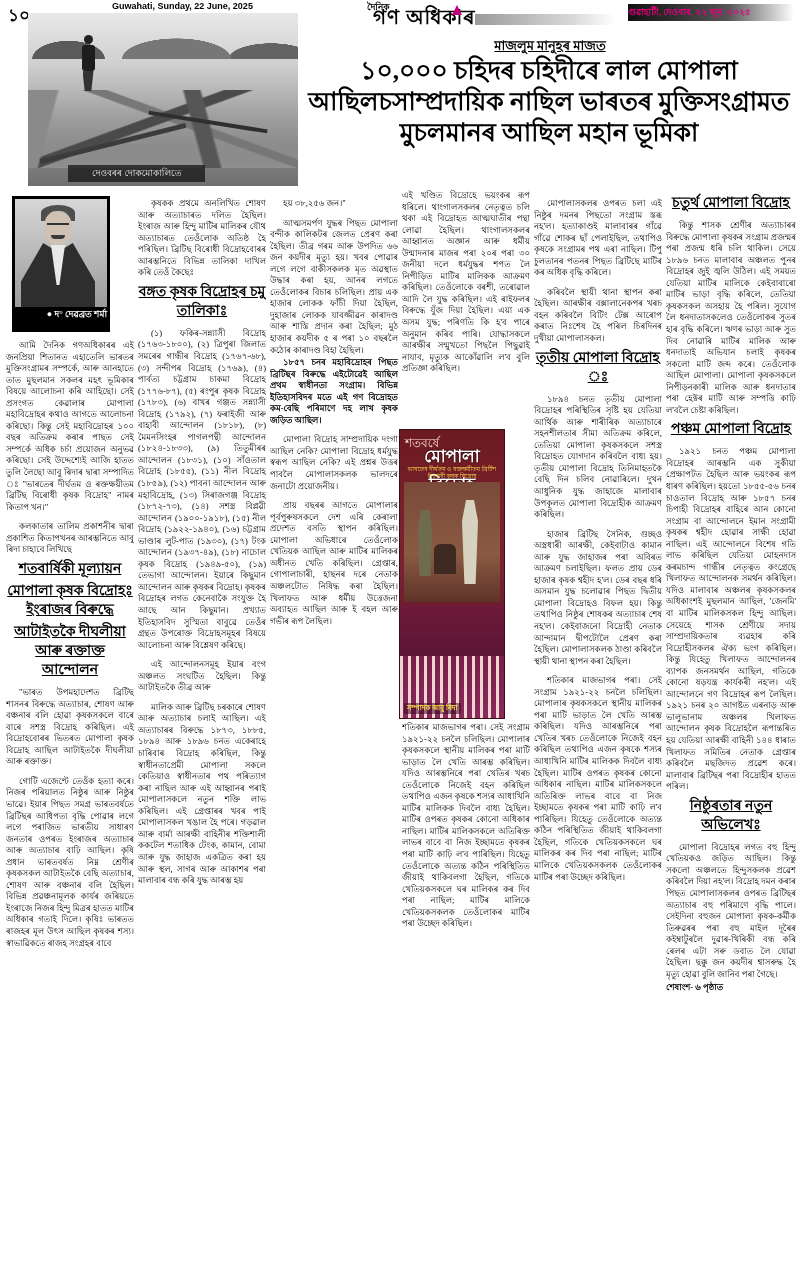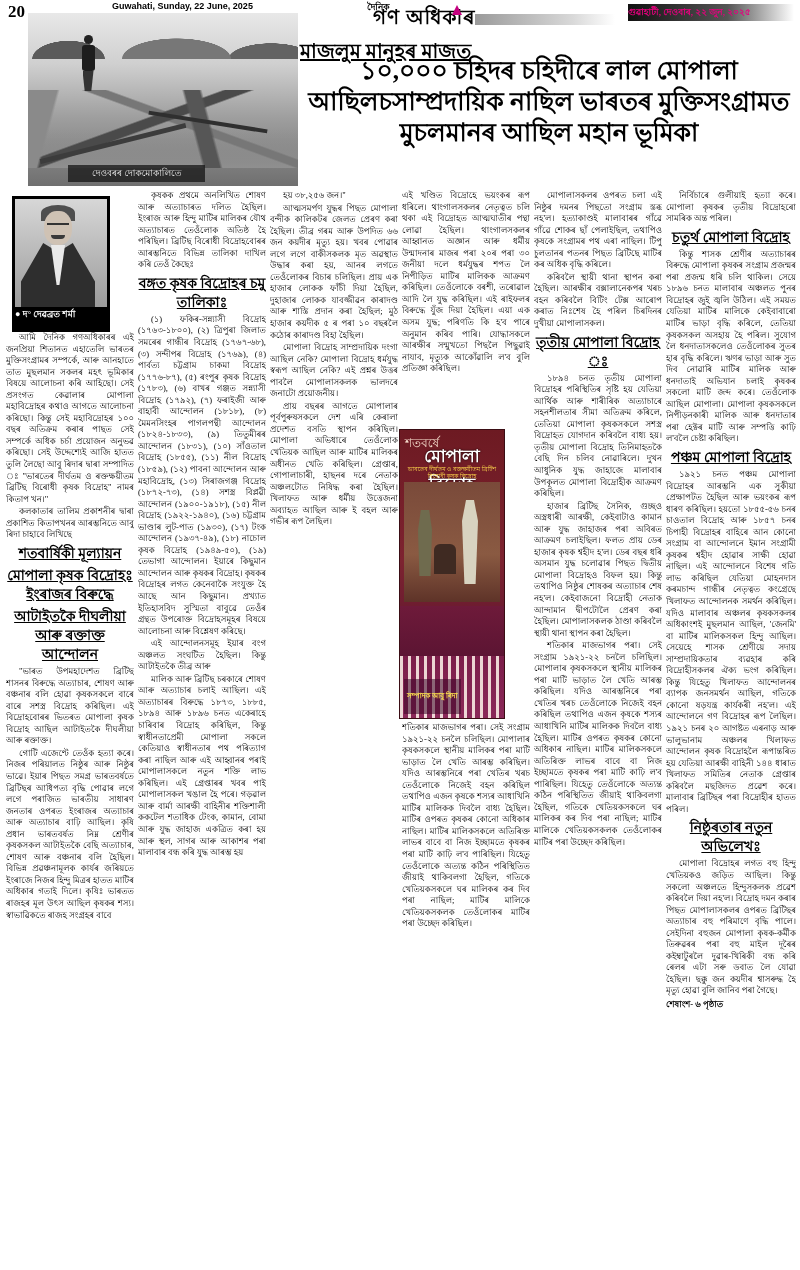--- a/index.html
+++ b/index.html
@@ -33,33 +33,33 @@
     linear-gradient(20deg,transparent 55%,#777 56%,#777 60%,transparent 61%),
     linear-gradient(180deg,transparent 50%,#8f8f8f 100%);}
   .lead-photo .beam1{position:absolute;left:10px;bottom:40px;width:150px;height:5px;background:#3c3c3c;transform:rotate(-14deg);}
   .lead-photo .beam2{position:absolute;left:120px;bottom:62px;width:120px;height:4px;background:#2f2f2f;transform:rotate(9deg);}
   .lead-photo .person{position:absolute;left:52px;top:22px;width:16px;height:58px;}
   .lead-photo .person .ph{width:9px;height:9px;border-radius:50%;background:#222;margin:0 auto;}
   .lead-photo .person .pb{width:13px;height:26px;background:#1d1d1d;margin:1px auto 0;border-radius:3px;}
   .lead-photo .person .pl{width:11px;height:20px;background:#333;margin:0 auto;clip-path:polygon(0 0,100% 0,80% 100%,20% 100%);}
   .lead-photo .caption{position:absolute;left:40px;bottom:4px;padding:1px 24px;background:rgba(20,20,20,.75);color:#f2f2f2;font-size:9px;white-space:nowrap;}
   
-  .kicker{position:absolute;left:300px;top:36px;width:500px;font-size:20px;font-weight:bold;text-decoration:underline;}
+  .kicker{position:absolute;left:300px;top:36px;width:500px;text-align:center;font-size:13px;font-weight:bold;text-decoration:underline;}
   .headline{position:absolute;left:298px;top:56px;width:502px;text-align:center;font-weight:bold;font-size:25px;line-height:1.23;}
   .headline span{display:block;}
   
   .author-box{position:absolute;left:12px;top:196px;width:92px;height:130px;background:#000;padding:3px;}
   .author-photo{position:relative;width:100%;height:108px;background:linear-gradient(180deg,#d7d7d7,#9b9b9b);overflow:hidden;}
   .author-photo .hair{position:absolute;left:26px;top:6px;width:34px;height:16px;border-radius:50% 50% 0 0;background:#4e4e4e;}
   .author-photo .face{position:absolute;left:29px;top:12px;width:28px;height:34px;border-radius:45%;background:#cfc2b4;}
   .author-photo .glasses{position:absolute;left:32px;top:24px;width:22px;height:5px;border-top:2px solid #333;}
   .author-photo .mustache{position:absolute;left:36px;top:36px;width:14px;height:4px;border-radius:0 0 6px 6px;background:#3a3a3a;}
   .author-photo .blazer{position:absolute;left:6px;top:44px;width:74px;height:64px;background:#2e2e2e;clip-path:polygon(30% 0,50% 14%,70% 0,100% 60%,100% 100%,0 100%,0 60%);}
   .author-photo .shirt{position:absolute;left:36px;top:46px;width:14px;height:40px;background:#e9e9e9;clip-path:polygon(0 0,100% 0,60% 100%,40% 100%);}
-  .author-name{height:15px;color:#fff;font-size:9px;font-weight:bold;text-align:left;line-height:15px;white-space:nowrap;}
+  .author-name{height:15px;color:#fff;font-size:9px;font-weight:bold;text-align:right;line-height:15px;white-space:nowrap;}
   
   .book-cover{position:absolute;left:400px;top:430px;width:104px;height:288px;background:linear-gradient(180deg,#6d1a22 0%,#7d2330 45%,#5c1530 80%,#4a1038 100%);box-shadow:0 0 0 1px #3a0d14;overflow:hidden;color:#fff;}
   .book-cover .bc-top{position:absolute;left:5px;top:4px;font-size:12px;color:#f3d9c9;}
   .book-cover .bc-title{position:absolute;left:0px;top:13px;width:100%;text-align:center;font-size:17px;font-weight:bold;color:#fff;text-shadow:0 0 2px #000;}
   .book-cover .bc-sub{position:absolute;left:2px;top:36px;width:100px;font-size:6px;color:#ffd84d;text-align:center;line-height:1.2;}
   .book-cover .bc-photo{position:absolute;left:4px;top:52px;width:96px;height:120px;background:linear-gradient(180deg,#7a4a3a,#8a5a42 60%,#5e3328);}
   .bc-photo .soldier1{position:absolute;left:14px;top:28px;width:14px;height:66px;background:#6f6b4e;clip-path:polygon(20% 0,80% 0,100% 30%,90% 100%,10% 100%,0 30%);}
   .bc-photo .soldier1 .hat{position:absolute;left:-2px;top:-8px;width:18px;height:8px;border-radius:50% 50% 0 0;background:#8a8562;}
   .bc-photo .soldier2{position:absolute;left:58px;top:18px;width:16px;height:84px;background:#d8d3c0;clip-path:polygon(25% 0,75% 0,100% 25%,85% 100%,15% 100%,0 25%);}
   .bc-photo .soldier2 .hat{position:absolute;left:-3px;top:-9px;width:22px;height:9px;border-radius:50% 50% 0 0;background:#b9ab7e;}
@@ -67,39 +67,39 @@
   .book-cover .bc-arches{position:absolute;left:0;top:176px;width:104px;height:64px;background:
      radial-gradient(13px 22px at 10% 100%,#2a0b20 60%,transparent 61%),
      radial-gradient(13px 22px at 30% 100%,#2a0b20 60%,transparent 61%),
      radial-gradient(13px 22px at 50% 100%,#2a0b20 60%,transparent 61%),
      radial-gradient(13px 22px at 70% 100%,#2a0b20 60%,transparent 61%),
      radial-gradient(13px 22px at 90% 100%,#2a0b20 60%,transparent 61%),
      linear-gradient(180deg,#6e1a3a,#571331);}
   .book-cover .bc-prisoners{position:absolute;left:0;top:226px;width:104px;height:62px;background:
      repeating-linear-gradient(90deg,rgba(255,245,235,.85) 0 3px,rgba(120,20,70,.15) 3px 8px),
      linear-gradient(180deg,#7c1f4a,#8e2c5c);}
-  .book-cover .bc-credit{position:absolute;left:4px;bottom:4px;font-size:7px;color:#ffe34d;font-weight:bold;line-height:1.25;z-index:3;background:rgba(60,8,40,.55);padding:13px 3px;margin-top:20px;}
+  .book-cover .bc-credit{position:absolute;left:4px;bottom:4px;font-size:7px;color:#ffe34d;font-weight:bold;line-height:1.25;z-index:3;background:rgba(60,8,40,.55);padding:1px 3px;margin-top:20px;}
   
   .col{position:absolute;top:190px;bottom:4px;width:128px;font-size:8.5px;line-height:1.36;text-align:justify;overflow:hidden;}
-  .col .p{text-indent:13px;margin:0 0 1px 0;}
+  .col .p{text-indent:13px;margin:8px 0 1px 0;}
   .col .pb{text-indent:13px;margin:0 0 1px 0;font-weight:bold;}
   .col .h{font-weight:bold;text-align:center;margin:3px 0 2px 0;font-size:14px;text-decoration:underline;}
   .col .end{font-weight:bold;margin-top:2px;}
   #col1{left:6px;top:332px;}
   #col2{left:138px;}
   #col3{left:270px;}
   #col4a{position:absolute;left:402px;top:190px;width:128px;height:238px;font-size:8.5px;line-height:1.36;text-align:justify;overflow:hidden;}
   #col4b{position:absolute;left:402px;top:722px;bottom:4px;width:128px;font-size:8.5px;line-height:1.36;text-align:justify;overflow:hidden;}
   #col5{left:534px;}
   #col6{left:666px;width:130px;}
 </style>
 </head>
 <body>
 
-<div class="pageno">20</div>
+<div class="pageno">১০</div>
 
 <div class="lead-photo">
   <div class="treeline"></div>
   <div class="rubble"></div>
   <div class="beam1"></div>
   <div class="beam2"></div>
   <div class="person">
     <div class="ph"></div>
       <div class="pb"></div>
       <div class="pl"></div>
@@ -152,20 +152,21 @@
 <div class="col" id="col2">
     <div class="p">কৃষকক প্ৰথমে অনলিখিত শোষণ আৰু অত্যাচাৰত দলিত হৈছিল। ইংৰাজ আৰু হিন্দু মাটিৰ মালিকৰ যৌথ অত্যাচাৰত তেওঁলোক অতিষ্ঠ হৈ পৰিছিল। ব্ৰিটিছ বিৰোধী বিদ্ৰোহবোৰৰ আৰম্ভনিতে বিভিন্ন তালিকা দাখিল কৰি তেওঁ কৈছেঃ</div>
     <div class="h">বঙ্গত কৃষক বিদ্ৰোহৰ চমু তালিকাঃ</div>
     <div class="p">(১) ফকিৰ-সন্ন্যাসী বিদ্ৰোহ (১৭৬৩-১৮০০), (২) ত্ৰিপুৰা জিলাত সমৰেৰ গান্ধীৰ বিদ্ৰোহ (১৭৬৭-৬৮), (৩) সন্দীপৰ বিদ্ৰোহ (১৭৬৯), (৪) পাৰ্বত্য চট্টগ্ৰাম চাকমা বিদ্ৰোহ (১৭৭৬-৮৭), (৫) ৰংপুৰ কৃষক বিদ্ৰোহ (১৭৮৩), (৬) বাখৰ গঞ্জত সন্ন্যাসী বিদ্ৰোহ (১৭৯২), (৭) ফৰাইজী আৰু বাহাবী আন্দোলন (১৮১৮), (৮) মৈমনসিংহৰ পাগলপন্থী আন্দোলন (১৮২৪-১৮৩৩), (৯) তিতুমীৰৰ আন্দোলন (১৮৩১), (১০) সাঁওতাল বিদ্ৰোহ (১৮৫৫), (১১) নীল বিদ্ৰোহ (১৮৫৯), (১২) পাবনা আন্দোলন আৰু মহাবিদ্ৰোহ, (১৩) সিৰাজগঞ্জ বিদ্ৰোহ (১৮৭২-৭৩), (১৪) সশস্ত্ৰ বিপ্লৱী আন্দোলন (১৯০০-১৯১৮), (১৫) নীল বিদ্ৰোহ (১৯২২-১৯৪০), (১৬) চট্টগ্ৰাম ভাণ্ডাৰ লুট-পাত (১৯৩০), (১৭) টংক আন্দোলন (১৯৩৭-৪৯), (১৮) নাচোল কৃষক বিদ্ৰোহ (১৯৪৯-৫০), (১৯) তেভাগা আন্দোলন। ইয়াৰে কিছুমান আন্দোলন আৰু কৃষকৰ বিদ্ৰোহ। কৃষকৰ বিদ্ৰোহৰ লগত কেনেবাকৈ সংযুক্ত হৈ আছে আন কিছুমান। প্ৰখ্যাত ইতিহাসবিদ সুস্মিতা বাবুৱে তেওঁৰ গ্ৰন্থত উপৰোক্ত বিদ্ৰোহসমূহৰ বিষয়ে আলোচনা আৰু বিশ্লেষণ কৰিছে।</div>
     <div class="p">এই আন্দোলনসমূহ ইয়াৰ বংগ অঞ্চলত সংঘটিত হৈছিল। কিন্তু আটাইতকৈ তীব্ৰ আৰু</div>
     <div class="p">মালিক আৰু ব্ৰিটিছ চৰকাৰে শোষণ আৰু অত্যাচাৰ চলাই আছিল। এই অত্যাচাৰৰ বিৰুদ্ধে ১৮৭৩, ১৮৮৫, ১৮৯৪ আৰু ১৮৯৬ চনত একেৰাহে চাৰিবাৰ বিদ্ৰোহ কৰিছিল, কিন্তু স্বাধীনতাপ্ৰেমী মোপালা সকলে কেতিয়াও স্বাধীনতাৰ পথ পৰিত্যাগ কৰা নাছিল আৰু এই আহ্বানৰ পৰাই মোপালাসকলে নতুন শক্তি লাভ কৰিছিল। এই গ্ৰেপ্তাৰৰ খবৰ পাই মোপালাসকল খঙাল হৈ পৰে। গড়ৱাল আৰু বাৰ্মা আৰক্ষী বাহিনীৰ শক্তিশালী ককটেল শতাধিক টেংক, কামান, বোমা আৰু যুদ্ধ জাহাজ একত্ৰিত কৰা হয় আৰু স্থল, সাগৰ আৰু আকাশৰ পৰা মালাবাৰ বন্ধ কৰি যুদ্ধ আৰম্ভ হয়</div>
   </div>
 <div class="col" id="col3">
     <div class="p">হয় ৩৮,২৫৬ জন।"</div>
     <div class="p">আত্মসমৰ্পণ যুদ্ধৰ পিছত মোপালা বন্দীক কালিকটৰ জেলত প্ৰেৰণ কৰা হৈছিল। তীব্ৰ গৰম আৰু উপদিত ৬৬ জন কয়দীৰ মৃত্যু হয়। খবৰ পোৱাৰ লগে লগে বাকীসকলক মৃত অৱস্থাত উদ্ধাৰ কৰা হয়, আনৰ লগতে তেওঁলোকৰ বিচাৰ চলিছিল। প্ৰায় এক হাজাৰ লোকক ফাঁচী দিয়া হৈছিল, দুহাজাৰ লোকক যাবজ্জীৱন কাৰাদণ্ড আৰু শাস্তি প্ৰদান কৰা হৈছিল; মুঠ হাজাৰ কয়দীক ৫ ৰ পৰা ১০ বছৰলৈ কঠোৰ কাৰাদণ্ড বিহা হৈছিল।</div>
+    <div class="pb">১৮৫৭ চনৰ মহাবিদ্ৰোহৰ পিছত ব্ৰিটিছৰ বিৰুদ্ধে এইটোৱেই আছিল প্ৰথম স্বাধীনতা সংগ্ৰাম। বিভিন্ন ইতিহাসবিদৰ মতে এই গণ বিদ্ৰোহত কম-বেছি পৰিমাণে দহ লাখ কৃষক জড়িত আছিল।</div>
     <div class="p">মোপালা বিদ্ৰোহ সাম্প্ৰদায়িক দংগা আছিল নেকি? মোপালা বিদ্ৰোহ ধৰ্মযুদ্ধ স্বৰূপ আছিল নেকি? এই প্ৰশ্নৰ উত্তৰ পাবলৈ মোপালাসকলক ভালদৰে জনাটো প্ৰয়োজনীয়।</div>
     <div class="p">প্ৰায় বছৰৰ আগতে মোপালাৰ পূৰ্বপুৰুষসকলে দেশ এৰি কেৰালা প্ৰদেশত বসতি স্থাপন কৰিছিল। মোপালা অভিধাৰে তেওঁলোক খেতিয়ক আছিল আৰু মাটিৰ মালিকৰ অধীনত খেতি কৰিছিল। গ্ৰেপ্তাৰ, গোপালাচাৰী, হাছনৰ দৰে নেতাক অঞ্চলটোত নিষিদ্ধ কৰা হৈছিল। খিলাফত আৰু ধৰ্মীয় উত্তেজনা অব্যাহত আছিল আৰু ই বহল আৰু গভীৰ ৰূপ লৈছিল।</div>
   </div>
 <div id="col4a">
     <div class="p">এই খণ্ডিত বিদ্ৰোহে ভয়ংকৰ ৰূপ ধৰিলে। থাংগালসকলৰ নেতৃত্বত চলি থকা এই বিদ্ৰোহত আত্মঘাতীৰ পন্থা লোৱা হৈছিল। থাংগালসকলৰ আহ্বানত অজ্ঞান আৰু ধৰ্মীয় উন্মাদনাৰ মাজৰ পৰা ২০ৰ পৰা ৩০ জনীয়া দলে ধৰ্মযুদ্ধৰ শপত লৈ নিপীড়িত মাটিৰ মালিকক আক্ৰমণ কৰিছিল। তেওঁলোকে বৰশী, তৰোৱাল আদি লৈ যুদ্ধ কৰিছিল। এই ৰাইফলৰ বিৰুদ্ধে যুঁজ দিয়া হৈছিল। এয়া এক অসম যুদ্ধ; পৰিণতি কি হ'ব পাৰে অনুমান কৰিব পাৰি। যোদ্ধাসকলে আৰক্ষীৰ সন্মুখতো পিছলৈ পিছুৱাই নাযাব, মৃত্যুক আকোঁৱালি ল'ব বুলি প্ৰতিজ্ঞা কৰিছিল।</div>
   </div>
 
 <div class="book-cover">
   <div class="bc-top">শতবৰ্ষে</div>
   <div class="bc-title">মোপালা বিদ্ৰোহ</div>
@@ -189,21 +190,20 @@
   </div>
 <div class="col" id="col5">
     <div class="p">মোপালাসকলৰ ওপৰত চলা এই নিষ্ঠুৰ দমনৰ পিছতো সংগ্ৰাম স্তব্ধ নহ'ল। হত্যাকাণ্ডই মালাবাৰৰ গাঁৱে গাঁৱে শোকৰ ছাঁ পেলাইছিল, তথাপিও কৃষকে সংগ্ৰামৰ পথ এৰা নাছিল। টিপু চুলতানৰ পতনৰ পিছত ব্ৰিটিছে মাটিৰ কৰ অধিক বৃদ্ধি কৰিলে।</div>
     <div class="p">কৰিবলৈ স্থায়ী থানা স্থাপন কৰা হৈছিল। আৰক্ষীৰ বক্সালানেকপৰ খৰচ বহন কৰিবলৈ বিটিং টেক্স আৰোপ কৰাত নিঃশেষ হৈ পৰিল চিৰদিনৰ দুখীয়া মোপালাসকল।</div>
     <div class="h">তৃতীয় মোপালা বিদ্ৰোহ ঃ</div>
     <div class="p">১৮৯৪ চনত তৃতীয় মোপালা বিদ্ৰোহৰ পৰিস্থিতিৰ সৃষ্টি হয় যেতিয়া আৰ্থিক আৰু শাৰীৰিক অত্যাচাৰে সহনশীলতাৰ সীমা অতিক্ৰম কৰিলে, তেতিয়া মোপালা কৃষকসকলে সশস্ত্ৰ বিদ্ৰোহত যোগদান কৰিবলৈ বাধ্য হয়। তৃতীয় মোপালা বিদ্ৰোহ তিনিমাহতকৈ বেছি দিন চলিব নোৱাৰিলে। দুখন আধুনিক যুদ্ধ জাহাজে মালাবাৰ উপকূলত মোপালা বিদ্ৰোহীক আক্ৰমণ কৰিছিল।</div>
     <div class="p">হাজাৰ ব্ৰিটিছ সৈনিক, গুচ্ছও অস্ত্ৰধাৰী আৰক্ষী, কেইবাটাও কামান আৰু যুদ্ধ জাহাজৰ পৰা অবিৰত আক্ৰমণ চলাইছিল। ফলত প্ৰায় ডেৰ হাজাৰ কৃষক শ্বহীদ হ'ল। ডেৰ বছৰ ধৰি অসমান যুদ্ধ চলোৱাৰ পিছত দ্বিতীয় মোপালা বিদ্ৰোহও বিফল হয়। কিন্তু তথাপিও নিষ্ঠুৰ শোষকৰ অত্যাচাৰ শেষ নহ'ল। কেইবাজনো বিদ্ৰোহী নেতাক আন্দামান দ্বীপটোলৈ প্ৰেৰণ কৰা হৈছিল। মোপালাসকলক ঠাণ্ডা কৰিবলৈ স্থায়ী থানা স্থাপন কৰা হৈছিল।</div>
     <div class="p">শতিকাৰ মাজভাগৰ পৰা। সেই সংগ্ৰাম ১৯২১-২২ চনলৈ চলিছিল। মোপালাৰ কৃষকসকলে স্থানীয় মালিকৰ পৰা মাটি ভাড়াত লৈ খেতি আৰম্ভ কৰিছিল। যদিও আৰম্ভনিৰে পৰা খেতিৰ খৰচ তেওঁলোকে নিজেই বহন কৰিছিল তথাপিও এজন কৃষকে শস্যৰ আধাখিনি মাটিৰ মালিকক দিবলৈ বাধ্য হৈছিল। মাটিৰ ওপৰত কৃষকৰ কোনো অধিকাৰ নাছিল। মাটিৰ মালিকসকলে অতিৰিক্ত লাভৰ বাবে বা নিজ ইচ্ছামতে কৃষকৰ পৰা মাটি কাঢ়ি ল'ব পাৰিছিল। যিহেতু তেওঁলোকে অত্যন্ত কঠিন পৰিস্থিতিত জীয়াই থাকিবলগা হৈছিল, গতিকে খেতিয়কসকলে ঘৰ মালিকৰ কৰ দিব পৰা নাছিল; মাটিৰ মালিকে খেতিয়কসকলক তেওঁলোকৰ মাটিৰ পৰা উচ্ছেদ কৰিছিল।</div>
   </div>
 <div class="col" id="col6">
-    <div class="p">নিৰ্বিচাৰে গুলীয়াই হত্যা কৰে। মোপালা কৃষকৰ তৃতীয় বিদ্ৰোহৰো সামৰিক অন্ত পৰিল।</div>
     <div class="h">চতুৰ্থ মোপালা বিদ্ৰোহ</div>
     <div class="p">কিন্তু শাসক শ্ৰেণীৰ অত্যাচাৰৰ বিৰুদ্ধে মোপালা কৃষকৰ সংগ্ৰাম প্ৰজন্মৰ পৰা প্ৰজন্ম ধৰি চলি থাকিল। সেয়ে ১৮৯৬ চনত মালাবাৰ অঞ্চলত পুনৰ বিদ্ৰোহৰ জুই জ্বলি উঠিল। এই সময়ত যেতিয়া মাটিৰ মালিকে কেইবাবাৰো মাটিৰ ভাড়া বৃদ্ধি কৰিলে, তেতিয়া কৃষকসকল অসহায় হৈ পৰিল। সুযোগ লৈ ধনদাতাসকলেও তেওঁলোকৰ সুতৰ হাৰ বৃদ্ধি কৰিলে। ঋণৰ ভাড়া আৰু সুত দিব নোৱাৰি মাটিৰ মালিক আৰু ধনদাতাই অভিযান চলাই কৃষকৰ সকলো মাটি জব্দ কৰে। তেওঁলোক আছিল মোপালা। মোপালা কৃষকসকলে নিপীড়নকাৰী মালিক আৰু ধনদাতাৰ পৰা হেক্টৰ মাটি আৰু সম্পত্তি কাঢ়ি ল'বলৈ চেষ্টা কৰিছিল।</div>
     <div class="h">পঞ্চম মোপালা বিদ্ৰোহ</div>
     <div class="p">১৯২১ চনত পঞ্চম মোপালা বিদ্ৰোহৰ আৰম্ভনি এক সুকীয়া প্ৰেক্ষাপটত হৈছিল আৰু ভয়ংকৰ ৰূপ ধাৰণ কৰিছিল। হয়তো ১৮৫৫-৫৬ চনৰ চাওতাল বিদ্ৰোহ আৰু ১৮৫৭ চনৰ চিপাহী বিদ্ৰোহৰ বাহিৰে আন কোনো সংগ্ৰাম বা আন্দোলনে ইমান সংগ্ৰামী কৃষকৰ শ্বহীদ হোৱাৰ সাক্ষী হোৱা নাছিল। এই আন্দোলনে বিশেষ গতি লাভ কৰিছিল যেতিয়া মোহনদাস কৰমচান্দ গান্ধীৰ নেতৃত্বত কংগ্ৰেছে খিলাফত আন্দোলনক সমৰ্থন কৰিছিল। যদিও মালাবাৰ অঞ্চলৰ কৃষকসকলৰ অধিকাংশই মুছলমান আছিল, 'জেনমি' বা মাটিৰ মালিকসকল হিন্দু আছিল। সেয়েহে শাসক শ্ৰেণীয়ে সদায় সাম্প্ৰদায়িকতাৰ ব্যৱহাৰ কৰি বিদ্ৰোহীসকলৰ ঐক্য ভংগ কৰিছিল। কিন্তু যিহেতু খিলাফত আন্দোলনৰ ব্যাপক জনসমৰ্থন আছিল, গতিকে কোনো ষড়যন্ত্ৰ কাৰ্যকৰী নহ'ল। এই আন্দোলনে গণ বিদ্ৰোহৰ ৰূপ লৈছিল। ১৯২১ চনৰ ২০ আগষ্টত এৰনাড় আৰু ভালুভানাম অঞ্চলৰ খিলাফত আন্দোলন কৃষক বিদ্ৰোহলৈ ৰূপান্তৰিত হয় যেতিয়া আৰক্ষী বাহিনী ১৪৪ ধাৰাত খিলাফত সমিতিৰ নেতাক গ্ৰেপ্তাৰ কৰিবলৈ মছজিদত প্ৰৱেশ কৰে। মালাবাৰ ব্ৰিটিছৰ পৰা বিদ্ৰোহীৰ হাতত পৰিল।</div>
     <div class="h">নিষ্ঠুৰতাৰ নতুন অভিলেখঃ</div>
     <div class="p">মোপালা বিদ্ৰোহৰ লগত বহু হিন্দু খেতিয়কও জড়িত আছিল। কিন্তু সকলো অঞ্চলতে হিন্দুসকলক প্ৰৱেশ কৰিবলৈ দিয়া নহ'ল। বিদ্ৰোহ দমন কৰাৰ পিছত মোপালাসকলৰ ওপৰত ব্ৰিটিছৰ অত্যাচাৰ বহু পৰিমাণে বৃদ্ধি পালে। সেইদিনা বহুজন মোপালা কৃষক-কৰ্মীক তিৰুৱৰৰ পৰা বহু মাইল দূৰৈৰ কইম্বাটুৰলৈ দুৱাৰ-খিৰিকী বন্ধ কৰি ৰেলৰ এটা সৰু ডবাত লৈ যোৱা হৈছিল। ছক্কু জন কয়দীৰ শ্বাসৰুদ্ধ হৈ মৃত্যু হোৱা বুলি জানিব পৰা গৈছে।</div>
     <div class="end">শেষাংশ- ৬ পৃষ্ঠাত</div>
   </div>
 
 </body></html>

